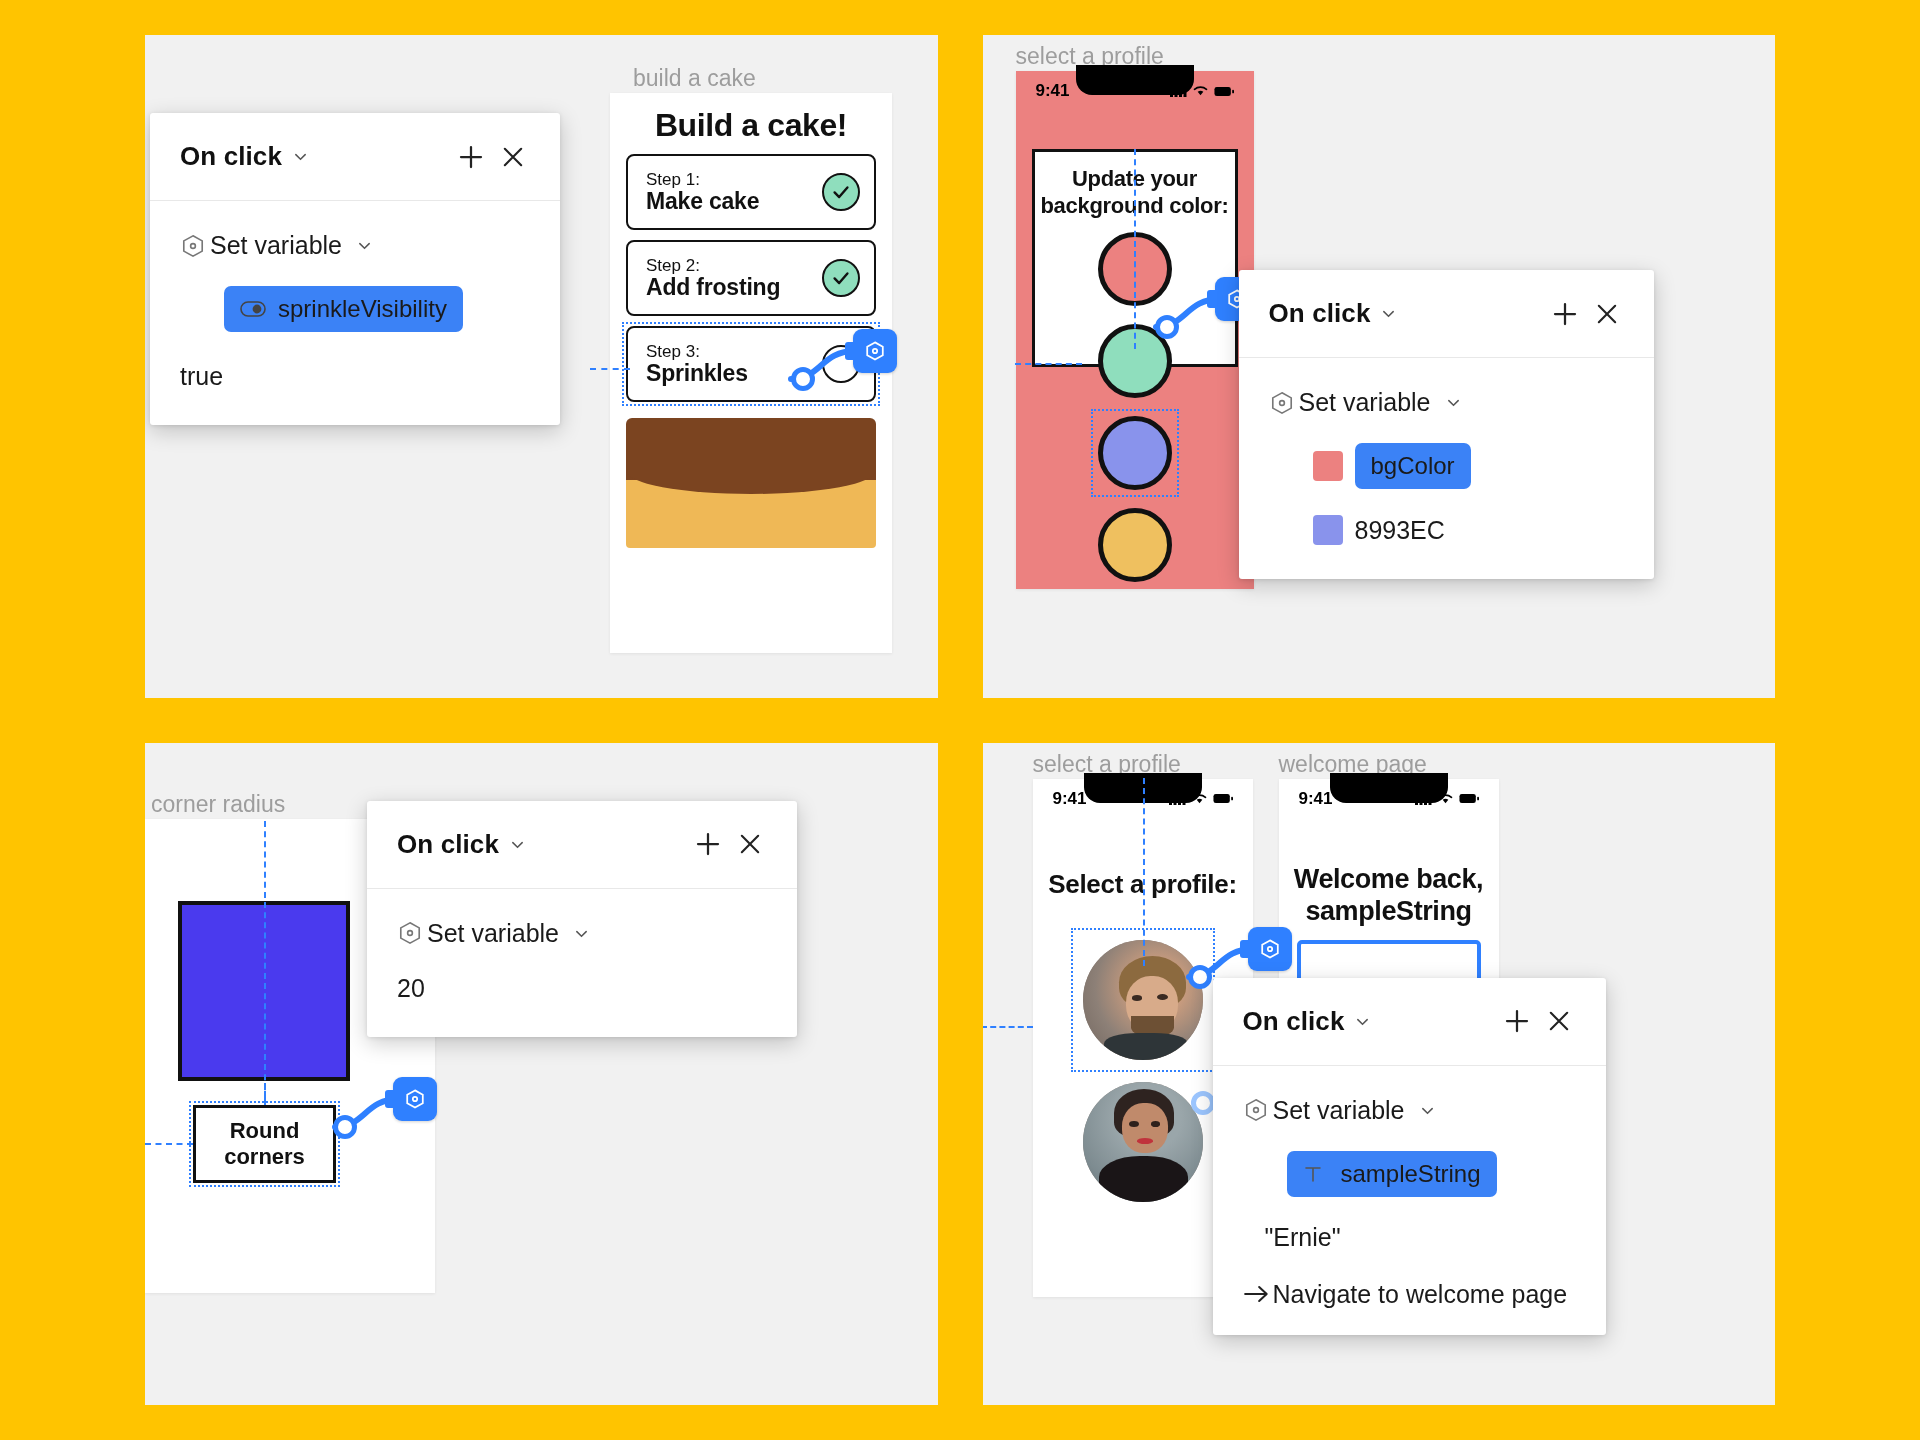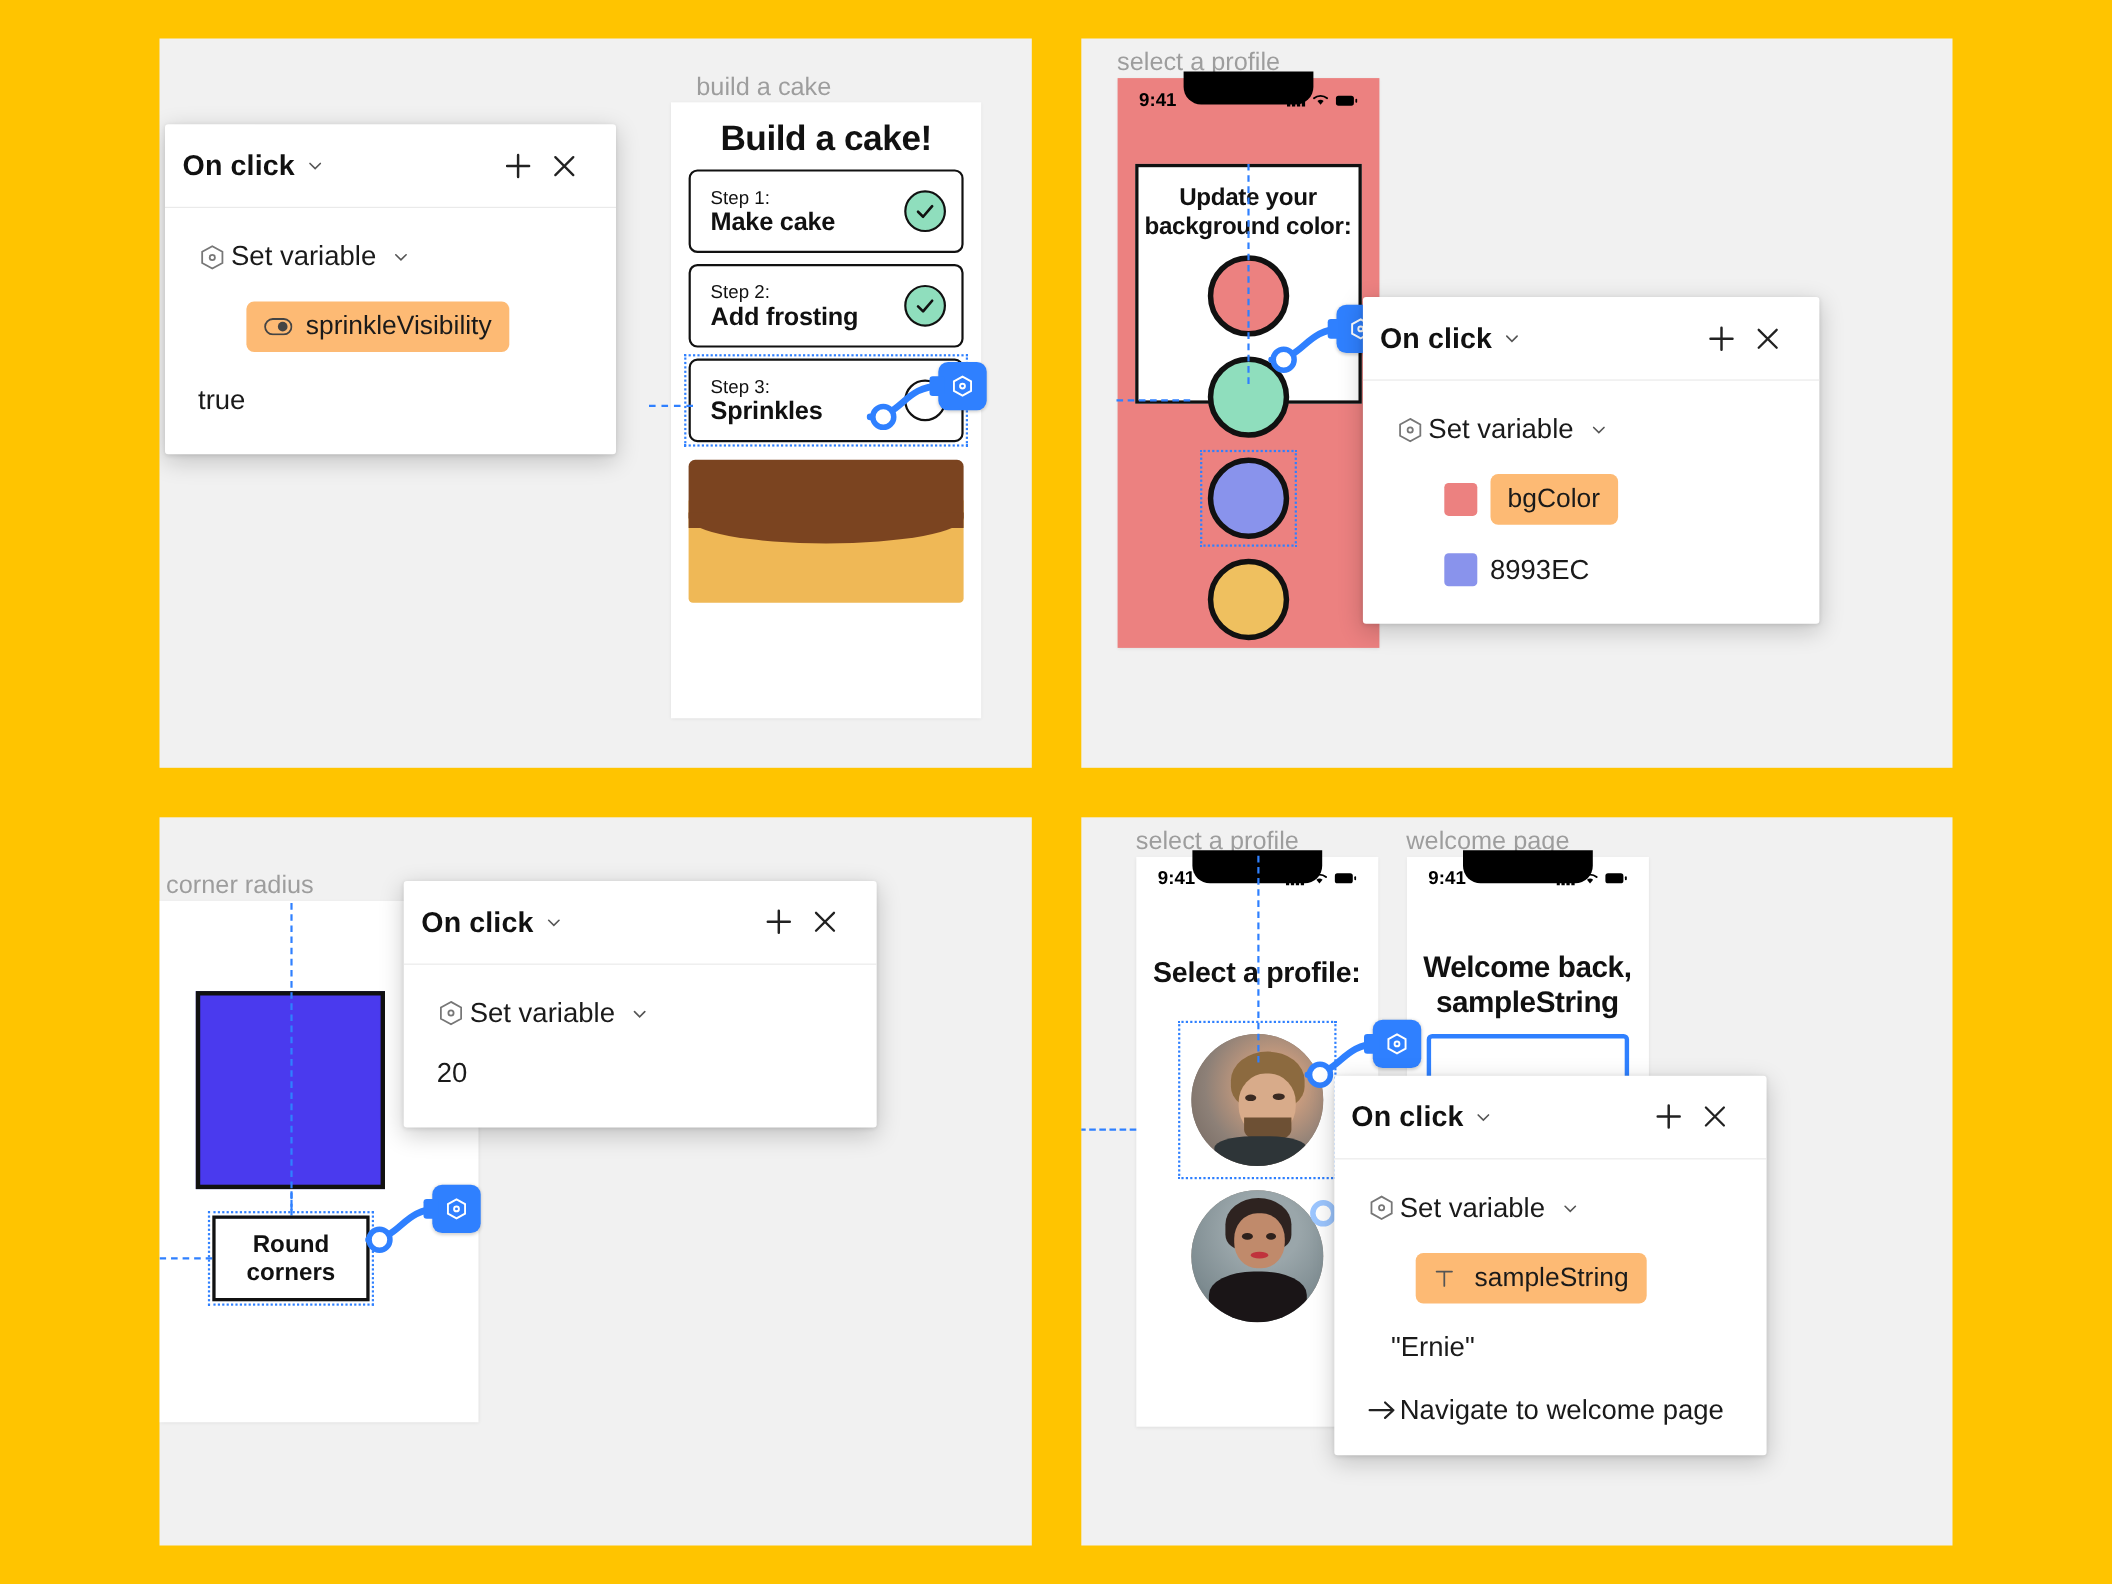--- a/index.html
+++ b/index.html
@@ -26,21 +26,21 @@
   
   .dialog {
     position: absolute;
     background: #FFFFFF;
     border-radius: 3px;
     box-shadow: 0 6px 22px rgba(0,0,0,.20), 0 1px 4px rgba(0,0,0,.10);
     z-index: 50;
   }
   .dlg-head {
     display: flex; align-items: center;
-    height: 76px; padding: 0 26px 0 16px;
+    height: 88px; padding: 0 26px 0 30px;
     border-bottom: 1px solid #E8E8E8;
   }
   .dlg-title {
     font-size: 26px; font-weight: bold; color: #111;
     letter-spacing: .1px;
   }
   .caret {
     margin-left: 11px; display:inline-block;
     width: 15px; height: 15px;
   }
@@ -56,21 +56,21 @@
   .row-action {
     display: flex; align-items: center; gap: 4px;
     margin-bottom: 26px;
   }
   .hexicon { width: 26px; height: 26px; flex: none; }
   .row-action-label {
     font-size: 25px; color: #1a1a1a;
   }
   .chip {
     display: inline-flex; align-items: center; gap: 12px;
-    background: #fdba74;
+    background: #3b82f6;
     border-radius: 7px;
     padding: 9px 16px;
     font-size: 24px; color: #1a1a1a;
   }
   .chip-glyph { display:flex; align-items:center; width: 26px; height: 24px; flex:none;}
   .val-line {
     font-size: 25px; color: #1a1a1a;
   }
   .swatch { width: 30px; height: 30px; border-radius: 4px; flex: none; }
   .kv-row { display:flex; align-items:center; gap: 12px; }

